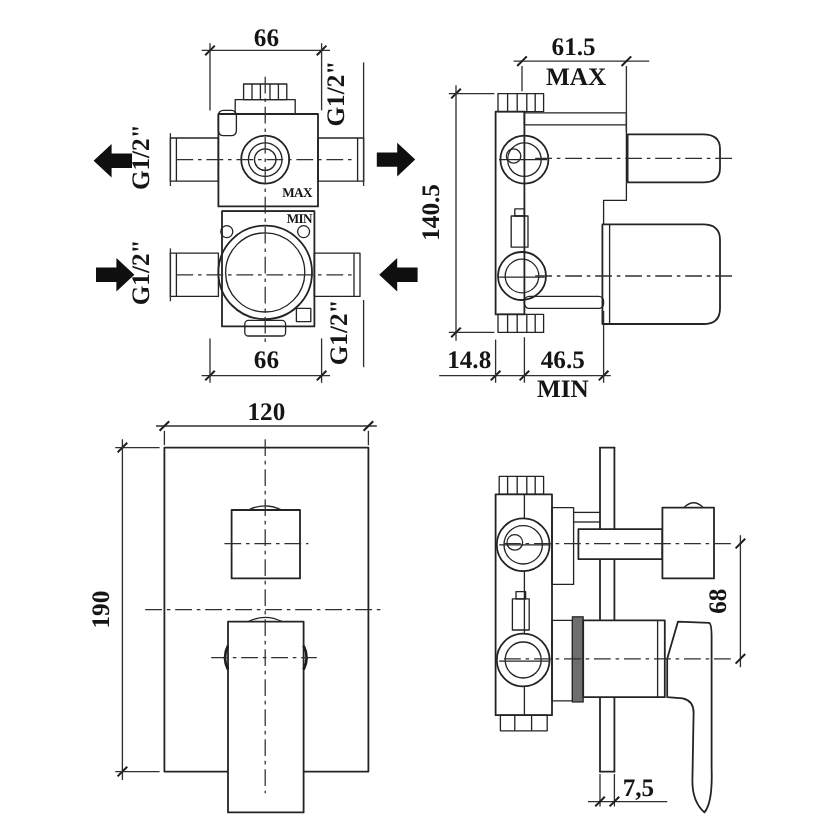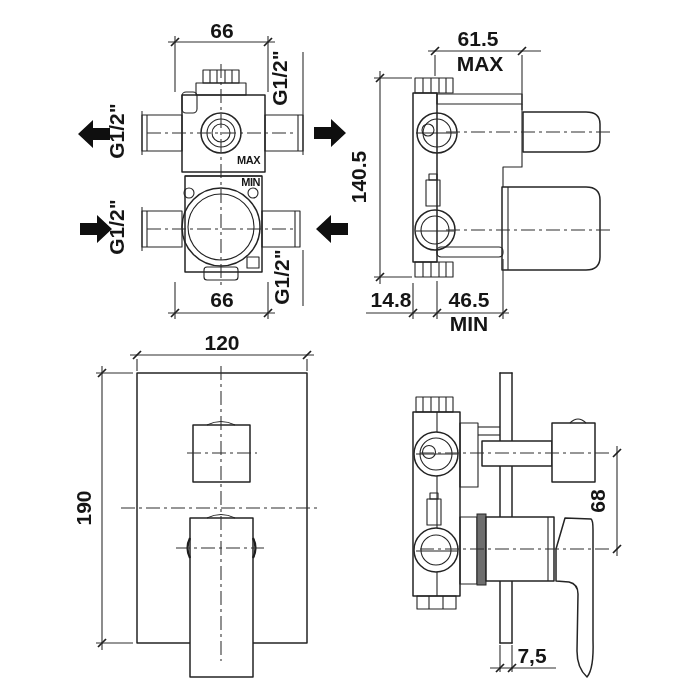--- a/index.html
+++ b/index.html
@@ -1,17 +1,17 @@
 <!DOCTYPE html>
 <html><head>
 <meta charset="utf-8">
 <style>
   html,body{margin:0;padding:0;background:#fff;}
   .canvas{position:relative;width:700px;height:700px;background:#ffffff;overflow:hidden;
-          font-family:Liberation Sans, sans-serif;}
+          font-family:Liberation Serif, serif;}
   svg{position:absolute;left:0;top:0;}
   .outline{fill:none;stroke:#242424;stroke-width:1.5;stroke-linejoin:round;stroke-linecap:round;}
   .fine{fill:none;stroke:#242424;stroke-width:1.1;stroke-linejoin:round;}
   .white{fill:#ffffff;stroke:#242424;stroke-width:1.5;stroke-linejoin:round;}
   .dim{fill:none;stroke:#2f2f2f;stroke-width:1.1;}
   .cl{fill:none;stroke:#2f2f2f;stroke-width:1.05;stroke-dasharray:14 4 3 4;}
   .tick{stroke:#1d1d1d;stroke-width:1.7;}
   .dtext{font-size:21px;font-weight:600;fill:#151515;text-anchor:middle;}
   .stext{font-size:11px;font-weight:700;fill:#151515;text-anchor:end;letter-spacing:-0.5px;}
   .arrow{fill:#0f0f0f;stroke:none;}

